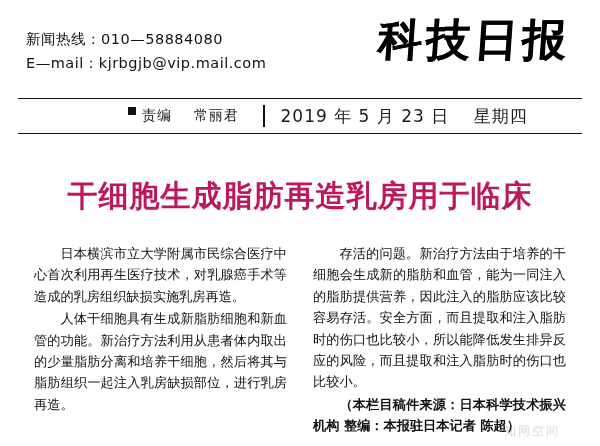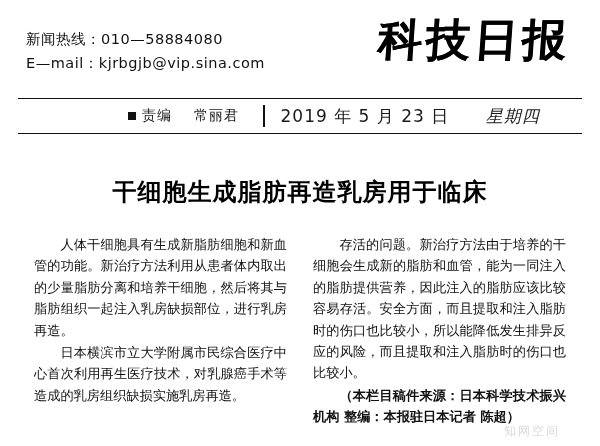--- a/index.html
+++ b/index.html
@@ -70,21 +70,20 @@
   .infoline {
     display: flex;
     align-items: center;
     height: 34px;
     font-size: 14px;
   }
   .editor {
     flex: 0 0 auto;
     padding-left: 110px;
     display: flex;
-    align-items: center;
     white-space: nowrap;
   }
   .sq {
     display: inline-block;
     width: 8px;
     height: 8px;
     background: #111;
     margin-right: 6px;
   }
   .editor-label { letter-spacing: 1px; }
@@ -94,35 +93,35 @@
     background: #111;
     height: 22px;
     margin: 0 16px 0 24px;
   }
   .dateline {
     flex: 1 1 auto;
     font-size: 17px;
     letter-spacing: 1px;
     white-space: nowrap;
   }
-  .dateline .weekday { margin-left: 30px; font-style: italic; }
+  .dateline .weekday { margin-left: 18px; }
 
   .rule-bottom {
     border-top: 1.5px solid #111;
     margin-bottom: 0;
   }
 
   
   .headline {
     text-align: center;
     font-family: "DejaVu Serif", "Liberation Serif", serif;
     font-weight: 700;
-    font-size: 24px;
+    font-size: 30px;
     letter-spacing: 1px;
-    color: #000000;
+    color: #be185d;
     padding: 42px 0 26px 0;
     white-space: nowrap;
   }
 
   
   .columns {
     display: flex;
     gap: 26px;
     padding: 0 16px 0 16px;
   }
@@ -159,21 +158,21 @@
   }
 </style>
 </head>
 <body>
 
 <div class="page">
 
   <div class="masthead">
     <div class="hotline">
       <div>新闻热线：010—58884080</div>
-      <div>E—mail：kjrbgjb@vip.sina.com</div>
+      <div>E—mail：kjrbgjb@vip.mail.com</div>
     </div>
     <div class="title-wrap">
       <span class="paper-title">科技日报</span>
     </div>
   </div>
 
   <div class="rule-top"></div>
 
   <div class="infoline">
     <div class="editor">
@@ -187,22 +186,22 @@
       <span class="weekday">星期四</span>
     </div>
   </div>
 
   <div class="rule-bottom"></div>
 
   <div class="headline">干细胞生成脂肪再造乳房用于临床</div>
 
   <div class="columns">
     <div class="col">
+      <p>日本横滨市立大学附属市民综合医疗中心首次利用再生医疗技术，对乳腺癌手术等造成的乳房组织缺损实施乳房再造。</p>
       <p>人体干细胞具有生成新脂肪细胞和新血管的功能。新治疗方法利用从患者体内取出的少量脂肪分离和培养干细胞，然后将其与脂肪组织一起注入乳房缺损部位，进行乳房再造。</p>
-      <p>日本横滨市立大学附属市民综合医疗中心首次利用再生医疗技术，对乳腺癌手术等造成的乳房组织缺损实施乳房再造。</p>
     </div>
     <div class="col">
       <p>存活的问题。新治疗方法由于培养的干细胞会生成新的脂肪和血管，能为一同注入的脂肪提供营养，因此注入的脂肪应该比较容易存活。安全方面，而且提取和注入脂肪时的伤口也比较小，所以能降低发生排异反应的风险，而且提取和注入脂肪时的伤口也比较小。</p>
       <p class="source">（本栏目稿件来源：日本科学技术振兴机构 整编：本报驻日本记者 陈超）</p>
     </div>
   </div>
 
   <div class="watermark">知网空间</div>
 </div>
 

